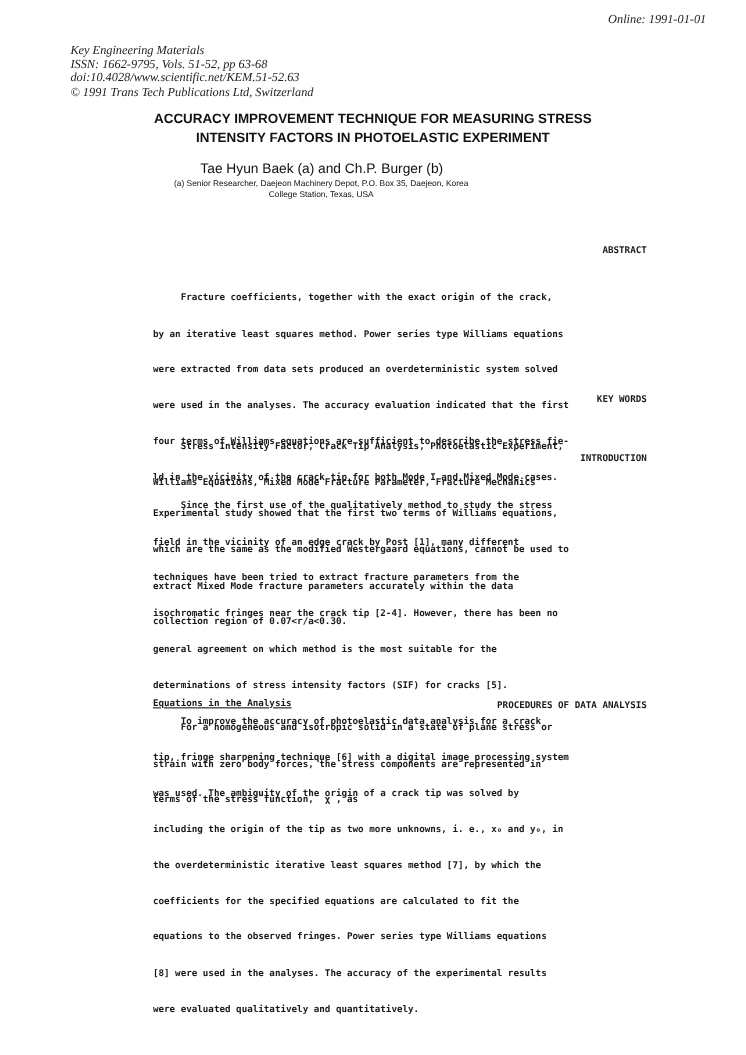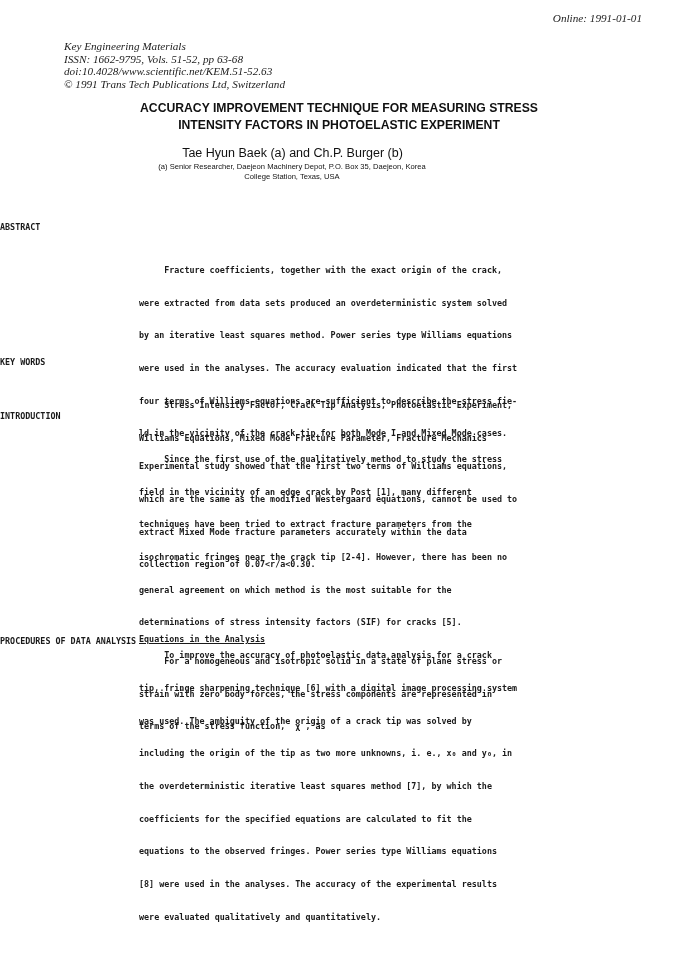--- a/index.html
+++ b/index.html
@@ -3,21 +3,21 @@
 <meta charset="utf-8">
 <style>
   html, body { margin: 0; padding: 0; background: #ffffff; }
   body { width: 678px; height: 959px; position: relative; overflow: hidden; color: #111; }
   .hdr { position: absolute; top: 12px; left: 64px; font-family: "Liberation Serif", serif; font-style: italic; font-size: 11.2px; line-height: 12.6px; color: #222; margin-top: 28px; }
   .hdr-right { position: absolute; top: 12px; right: 36px; font-family: "Liberation Serif", serif; font-style: italic; font-size: 11.2px; line-height: 12.6px; color: #222; }
   .title { position: absolute; top: 100px; left: 0; width: 678px; text-align: center; font-family: "Liberation Sans", sans-serif; font-weight: bold; font-size: 12.2px; line-height: 17px; }
   .authors { position: absolute; top: 146px; left: 0; width: 585px; text-align: center; font-family: "Liberation Sans", sans-serif; font-size: 12.5px; line-height: 15px; }
   .affil { position: absolute; top: 162px; left: 0; width: 584px; text-align: center; font-family: "Liberation Sans", sans-serif; font-size: 7.6px; line-height: 10.2px; }
   .mono { font-family: "DejaVu Sans Mono", monospace; font-size: 8.4px; line-height: 10.9px; font-weight: bold; color: #1a1a1a; }
-  .sec-head { position: absolute; left: 0; width: 588px; text-align: left; }
+  .sec-head { position: absolute; left: 0; width: 588px; text-align: right; }
   .para { position: absolute; left: 139px; width: 400px; white-space: pre; }
   .sub { position: absolute; left: 139px; text-decoration: underline; }
 </style>
 </head>
 <body>
 
 <div class="hdr">
   <div>Key Engineering Materials</div>
   <div>ISSN: 1662-9795, Vols. 51-52, pp 63-68</div>
   <div>doi:10.4028/www.scientific.net/KEM.51-52.63</div>
@@ -33,22 +33,22 @@
 <div class="authors">Tae Hyun Baek (a) and Ch.P. Burger (b)</div>
 
 <div class="affil">
   <div>(a) Senior Researcher, Daejeon Machinery Depot, P.O. Box 35, Daejeon, Korea</div>
   <div>College Station, Texas, USA</div>
 </div>
 
 <div class="sec-head mono" style="top:222px;">ABSTRACT</div>
 <div class="para mono" style="top:243px;">
   <div>     Fracture coefficients, together with the exact origin of the crack,</div>
+  <div>by an iterative least squares method. Power series type Williams equations</div>
   <div>were extracted from data sets produced an overdeterministic system solved</div>
-  <div>by an iterative least squares method. Power series type Williams equations</div>
   <div>were used in the analyses. The accuracy evaluation indicated that the first</div>
   <div>four terms of Williams equations are sufficient to describe the stress fie-</div>
   <div>ld in the vicinity of the crack tip for both Mode I and Mixed Mode cases.</div>
   <div>Experimental study showed that the first two terms of Williams equations,</div>
   <div>which are the same as the modified Westergaard equations, cannot be used to</div>
   <div>extract Mixed Mode fracture parameters accurately within the data</div>
   <div>collection region of 0.07&lt;r/a&lt;0.30.</div>
 </div>
 
 <div class="sec-head mono" style="top:357px;">KEY WORDS</div>

